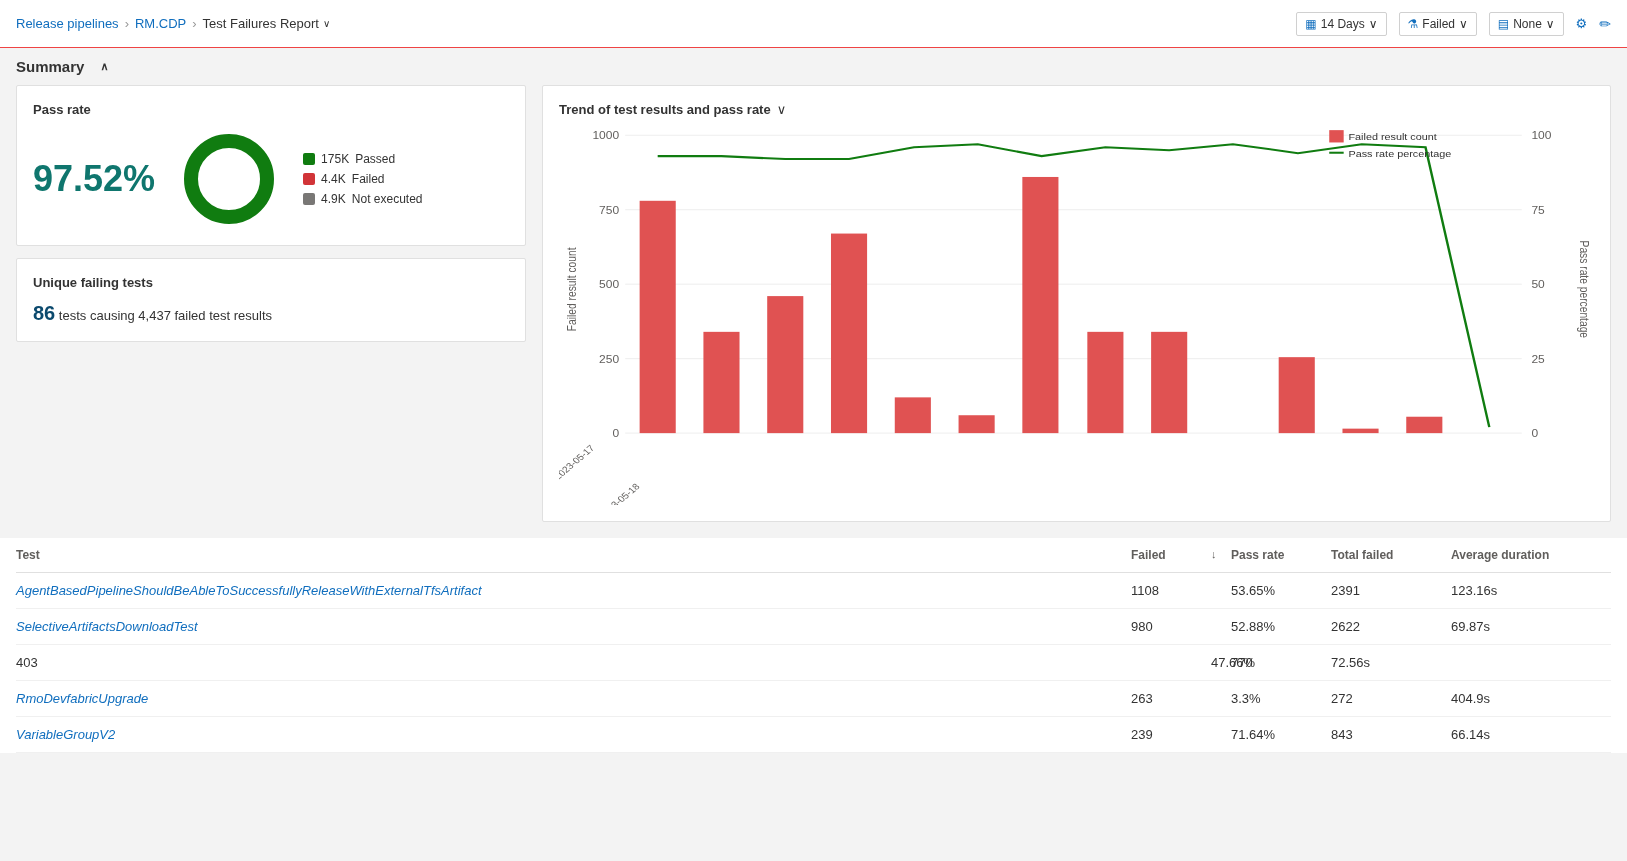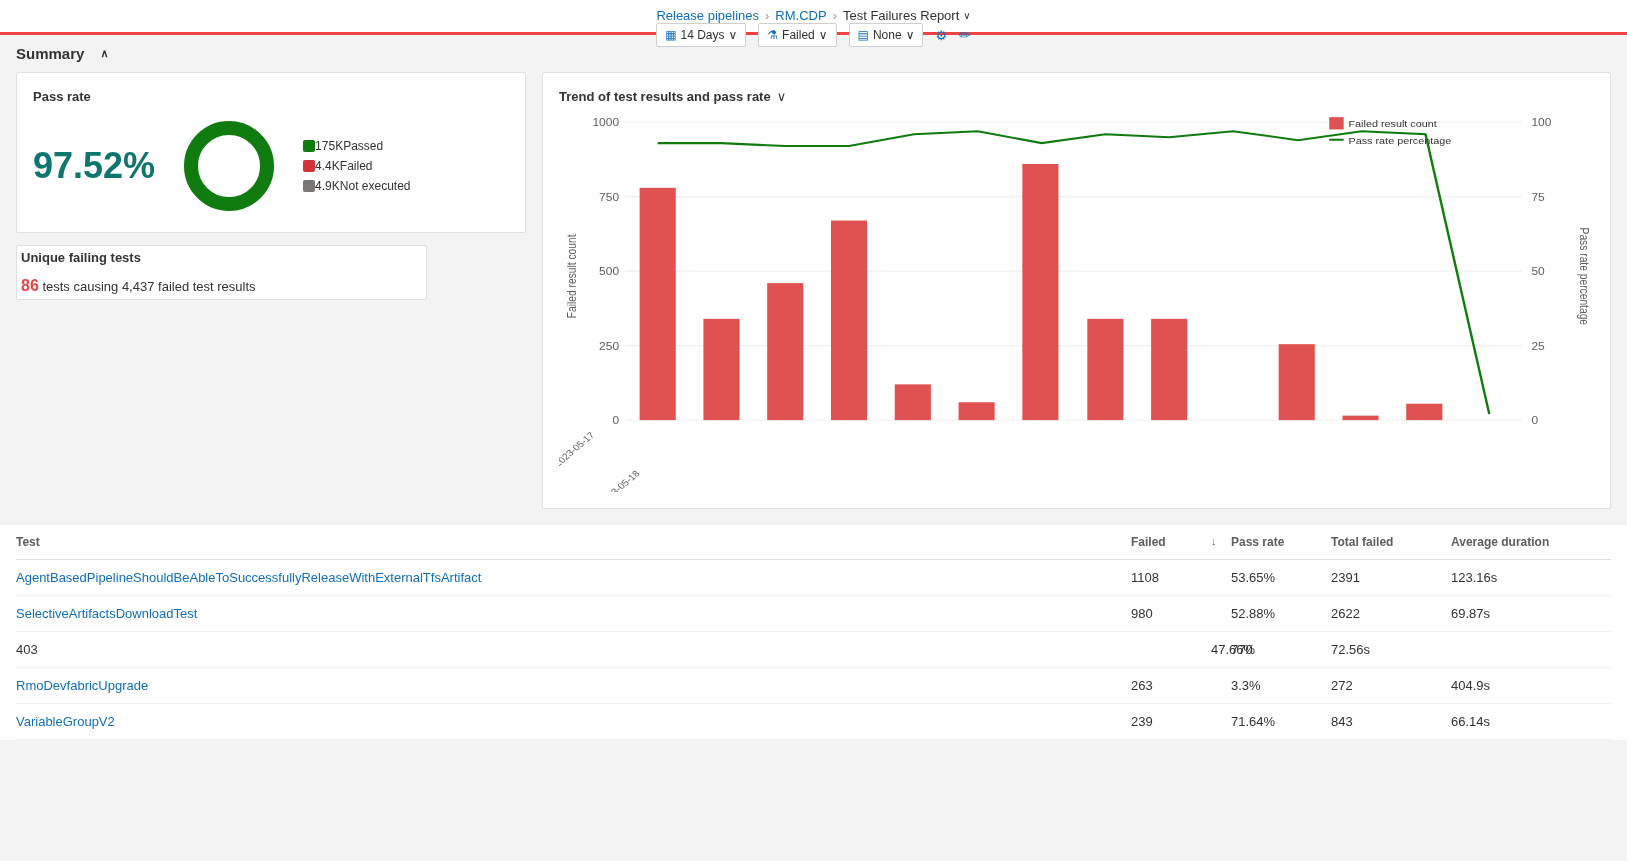--- a/index.html
+++ b/index.html
@@ -1,20 +1,20 @@
 <!DOCTYPE html>
 <html><head>
   <meta charset="utf-8">
   <style>
     * { box-sizing: border-box; margin: 0; padding: 0; }
     body { font-family: 'Segoe UI', Arial, sans-serif; font-size: 13px; background: #f3f3f3; color: #333; }
 
     .top-bar {
       display: flex; align-items: center; justify-content: space-between;
-      background: #fff; padding: 8px 16px; border-bottom: 3px solid #ef4444; height: 35px; flex-direction: column;
+      background: #fff; padding: 8px 16px; border-bottom: 1px solid #ef4444; height: 48px;
     }
     .breadcrumb { display: flex; align-items: center; gap: 6px; font-size: 13px; color: #333; }
     .breadcrumb-link { color: #106ebe; cursor: pointer; }
     .breadcrumb-sep { color: #999; }
     .breadcrumb-current { display: flex; align-items: center; gap: 4px; font-weight: 400; }
     .chevron-down { font-size: 10px; }
     .top-right { display: flex; align-items: center; gap: 12px; }
     .filter-btn {
       display: flex; align-items: center; gap: 4px; border: 1px solid #d0d0d0;
       border-radius: 2px; padding: 4px 8px; cursor: pointer; background: #fff; font-size: 12px; color: #333;
@@ -40,26 +40,26 @@
     }
     .card-title { font-size: 13px; font-weight: 600; color: #333; margin-bottom: 12px; }
 
     .pass-rate-content { display: flex; align-items: center; gap: 24px; }
     .pass-rate-value { font-size: 36px; font-weight: 700; color: #0f766e; }
 
     .donut-container { position: relative; width: 100px; height: 100px; }
     .donut-container svg { width: 100%; height: 100%; }
 
     .legend { display: flex; flex-direction: column; gap: 6px; font-size: 12px; }
-    .legend-item { display: flex; align-items: center; }
+    .legend-item { display: flex; align-items: center; gap: 6px; }
     .legend-dot { width: 12px; height: 12px; border-radius: 2px; flex-shrink: 0; }
 
-    .unique-failing-card { width: 411px; padding: 4px; margin-top: 0; }
+    .unique-failing-card { width: 510px; padding: 16px; margin-top: 0; }
     .unique-failing-content { margin-top: 8px; font-size: 13px; }
-    .failing-count { color: #ef4444; font-size: 16px; font-weight: 700; display: inline; }
+    .failing-count { color: #0c4a6e; font-size: 20px; font-weight: 700; display: inline; }
 
     .left-cards { display: flex; flex-direction: column; gap: 12px; }
 
     .trend-card {
       flex: 1; padding: 16px; min-width: 0;
     }
     .trend-header { display: flex; align-items: center; gap: 6px; margin-bottom: 8px; }
     .trend-title { font-size: 13px; font-weight: 600; }
 
     .chart-area { position: relative; width: 100%; height: 380px; }
@@ -74,21 +74,21 @@
       font-size: 12px; color: #605e5c; font-weight: 600;
     }
     .table-row {
       display: grid;
       grid-template-columns: 1fr 80px 20px 100px 120px 160px;
       border-bottom: 1px solid #f0f0f0;
       padding: 10px 0;
       font-size: 13px;
       align-items: center;
     }
-    .col-test { color: #106ebe; }
+    .col-test { color: #106ebe; font-style: italic; }
     .sort-icon { color: #605e5c; font-size: 11px; }
 
     .pencil-icon { color: #106ebe; font-size: 14px; cursor: pointer; }
   </style>
 </head>
 <body>
 
 <div class="top-bar">
   <div class="breadcrumb">
     <span class="breadcrumb-link">Release pipelines</span>

